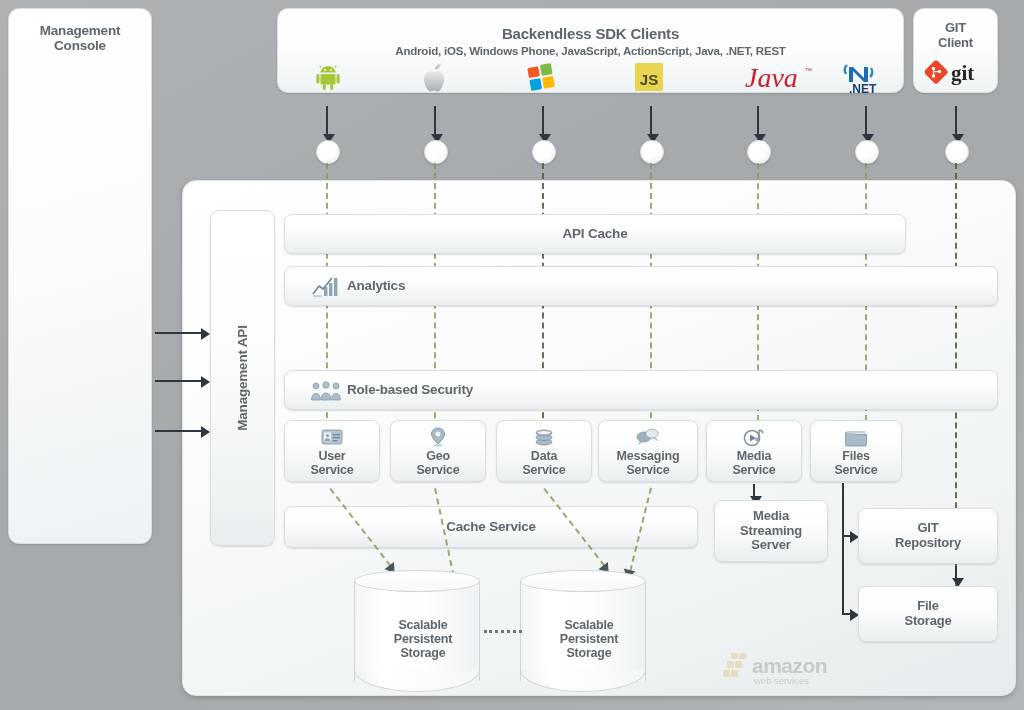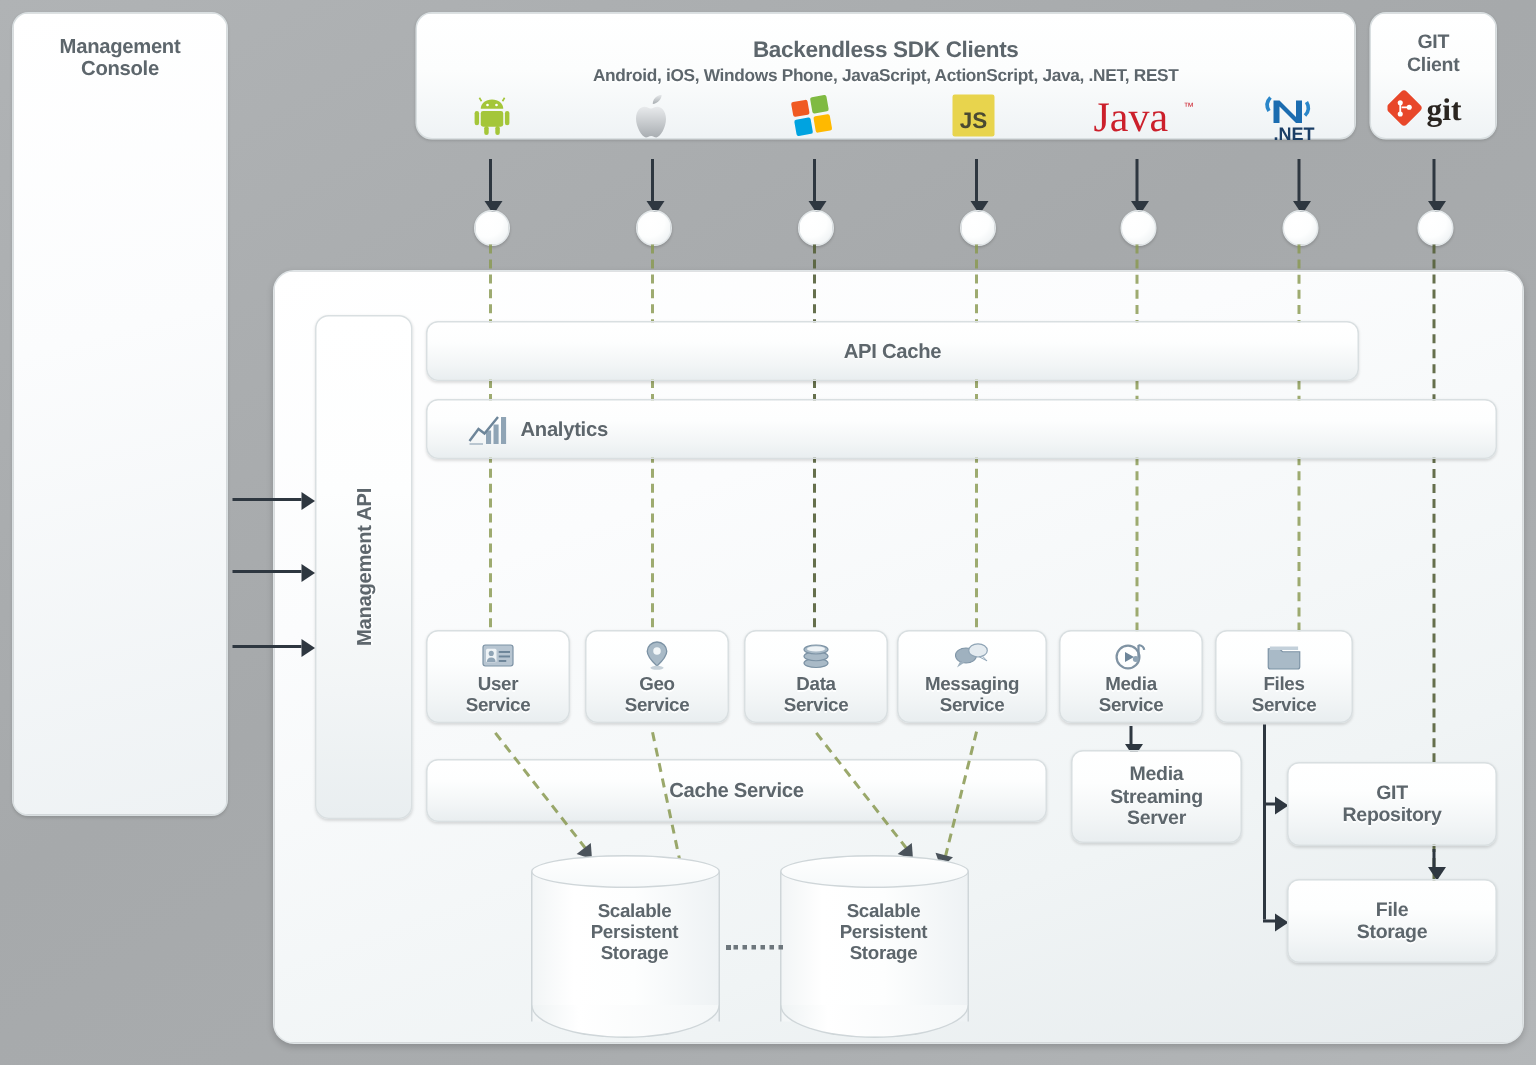--- a/index.html
+++ b/index.html
@@ -93,21 +93,21 @@
     box-sizing:border-box;
     border-left:1px solid #cfd6d9;border-right:1px solid #cfd6d9;
     background:linear-gradient(90deg,#f2f5f6 0%,#ffffff 22%,#fdfefe 55%,#eef2f4 100%);}
   .cylBottom{position:absolute;left:0;bottom:0;width:126px;height:22px;
     box-sizing:border-box;border:1px solid #cfd6d9;border-top:none;
     border-radius:0 0 63px 63px/0 0 22px 22px;
     background:linear-gradient(90deg,#eff3f4 0%,#ffffff 25%,#f4f7f8 100%);}
   .cylTop{position:absolute;left:0;top:0;width:126px;height:22px;
     box-sizing:border-box;border:1px solid #cfd6d9;border-radius:50%;
     background:linear-gradient(180deg,#ffffff 0%,#f6f9fa 100%);}
-  .cylLbl{position:absolute;left:0;right:0;top:30px;font-size:12.5px;padding-left:12px;}
+  .cylLbl{position:absolute;left:0;right:0;top:48px;font-size:12.5px;padding-left:12px;}
   #cyl1{left:354px;top:570px;}
   #cyl2{left:520px;top:570px;}
 
   
   .dot{position:absolute;width:22px;height:22px;border-radius:50%;
     background:radial-gradient(circle at 35% 30%,#ffffff 0%,#fdfefe 50%,#e7ecee 100%);
     border:1px solid #e2e7e9;box-shadow:0 1px 2px rgba(0,0,0,.18);}
   .vArrow{position:absolute;width:0;border-left:2px solid #2e3740;}
   .vArrow:after{content:"";position:absolute;left:-5px;bottom:-9px;
     border-left:6px solid transparent;border-right:6px solid transparent;
@@ -188,21 +188,21 @@
       </svg>
     </div>
 
     <div class="sdkIcon" style="left:341px;text-align:right;">
       <svg width="30" height="30" viewBox="0 0 30 30">
         <rect x="1" y="1" width="28" height="28" rx="1.5" fill="#e8d44d"></rect>
         <text x="15" y="23" font-family="Liberation Sans, sans-serif" font-size="15" font-weight="bold" fill="#4a4a32" text-anchor="middle">JS</text>
       </svg>
     </div>
 
-    <div class="sdkIcon" style="left:448px;width:74px;">
+    <div class="sdkIcon" style="left:464px;width:74px;font-style:italic;">
       <svg width="72" height="32" viewBox="0 0 72 32">
         <text x="2" y="26" font-family="Liberation Serif, serif" font-size="28" fill="#cc1f2b">Java</text>
         <text x="62" y="12" font-family="Liberation Sans, sans-serif" font-size="7" fill="#cc1f2b">™</text>
       </svg>
     </div>
 
     <div class="sdkIcon" style="left:558px;width:60px;justify-content:flex-end;">
       <svg width="56" height="34" viewBox="0 0 56 34">
         <path d="M9 22 L9 7 L13 7 L24 18 L24 7 L28 7 L28 22 L24 22 L13 11 L13 22 Z" fill="#1b6cb0"></path>
         <path d="M7 5 Q3 9 6 14" stroke="#2a86c9" stroke-width="2.4" fill="none"></path>
@@ -281,20 +281,35 @@
           <rect x="22" y="3" width="3.4" height="18"></rect>
         </g>
         <path d="M1 19 L7 11 L11 14 L20 3" stroke="#6d8599" stroke-width="1.6" fill="none"></path>
         <path d="M1 21 L10 21" stroke="#b9c6d0" stroke-width="1.4"></path>
       </svg>
     </div>
     <div class="lbl rowLeft">Analytics</div>
   </div>
 
 
+  <div class="card row" id="rRoleSec">
+    <div class="rowIcon">
+      <svg width="30" height="22" viewBox="0 0 30 22">
+        <g fill="#aebdc9" stroke="#7d93a5" stroke-width=".7">
+          <circle cx="5" cy="7" r="3"></circle>
+            <path d="M.6 21 q0-6.6 4.4-6.6 t4.4 6.6z"></path>
+          <circle cx="15" cy="6" r="3.2"></circle>
+            <path d="M10.2 21 q0-7 4.8-7 t4.8 7z"></path>
+          <circle cx="25" cy="7" r="3"></circle>
+            <path d="M20.6 21 q0-6.6 4.4-6.6 t4.4 6.6z"></path>
+        </g>
+      </svg>
+    </div>
+    <div class="lbl rowLeft">Role-based Security</div>
+  </div>
 
   <div class="card svc" id="sUser">
     <div class="svcIcon">
       <svg width="22" height="18" viewBox="0 0 22 18">
         <rect x="1" y="2" width="20" height="14" rx="1.6" fill="#b7c5d1" stroke="#7d93a5" stroke-width=".8"></rect>
         <rect x="3" y="4.5" width="7" height="9" rx="1" fill="#eef3f6"></rect>
         <circle cx="6.5" cy="7.6" r="1.7" fill="#8fa4b5"></circle>
         <path d="M3.6 13.3 q0-3 2.9-3 t2.9 3z" fill="#8fa4b5"></path>
         <g fill="#6d8599">
             <rect x="11.5" y="6" width="7.5" height="1.3"></rect>
@@ -439,14 +454,28 @@
 
   <div class="vArrow" style="left:955px;top:566px;height:12px;"></div>
 
   <div class="card" id="fileStore">
     <div class="lbl boxLbl">
       <div>File</div>
       <div>Storage</div>
     </div>
   </div>
 
+  <div id="aws">
+    <svg width="30" height="32" viewBox="0 0 30 32" style="position:absolute;left:0;top:2px;">
+      <g fill="#e6d4ae" opacity=".95">
+        <rect x="9" y="1" width="7" height="6" rx="1"></rect>
+        <rect x="17" y="1" width="7" height="6" rx="1"></rect>
+        <rect x="5" y="9" width="7" height="7" rx="1"></rect>
+        <rect x="13" y="9" width="7" height="7" rx="1"></rect>
+        <rect x="1" y="18" width="7" height="7" rx="1"></rect>
+        <rect x="9" y="18" width="7" height="7" rx="1"></rect>
+      </g>
+    </svg>
+    <div id="awsTxt">amazon</div>
+    <div id="awsSub">web services</div>
+  </div>
 
 </div>
 
 </body></html>

